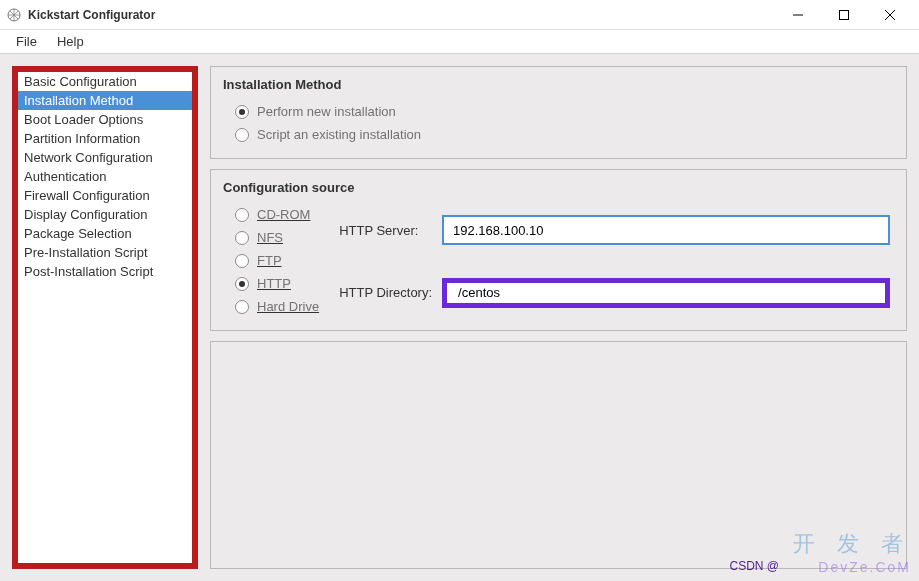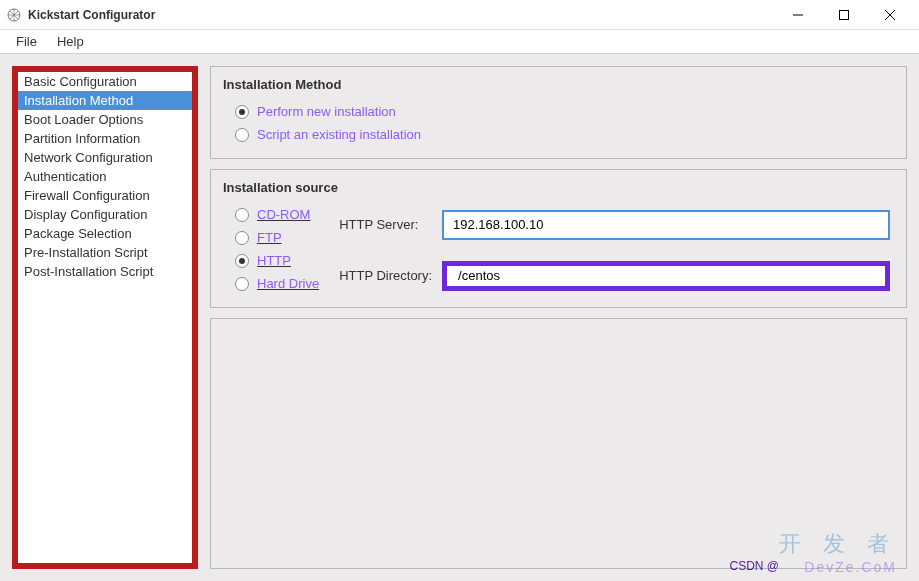--- a/index.html
+++ b/index.html
@@ -59,36 +59,36 @@
       display: flex; align-items: center; gap: 8px; padding: 4px 0 4px 12px;
     }
     .radio {
       width: 14px; height: 14px; border: 1.5px solid #8a8a8a; border-radius: 50%;
       display: inline-flex; align-items: center; justify-content: center;
       background: #fff;
     }
     .radio.checked::after {
       content: ""; width: 6px; height: 6px; background: #333; border-radius: 50%;
     }
-    .radio-label { font-size: 13px; color: #8b5cf6; }
+    .radio-label { font-size: 13px; color: #737373; }
     .source-body { display: flex; gap: 20px; }
     .source-radios { display: flex; flex-direction: column; text-decoration: underline; }
     .form-grid {
       display: grid; grid-template-columns: auto 1fr; gap: 12px 10px; align-items: center;
       flex: 1; padding-top: 2px; padding-right:4px;
     }
     .form-label { font-size: 13px; white-space: nowrap; }
     .text-input {
       height: 30px; border: 5px solid #6d28d9; background: #fff; padding: 2px 11px;
       font-size: 13px; width: 100%; outline: none;
     }
     .text-input.focused { border: 2px solid #4a90d9; padding: 1px 9px; }
     .filler { flex:1; border: 1px solid #b8b8b8; }
     .watermark {
-      position: absolute; right: 22px; bottom: 6px; text-align: right;
+      position: absolute; right: 8px; bottom: 6px; text-align: right;
       pointer-events: none; opacity: 0.5;
     }
     .wm-top { color:#5b9bd5; font-size: 22px; letter-spacing: 8px; font-weight: 500; }
     .wm-bot { color:#8b5cf6; font-size: 14px; letter-spacing: 2px; }
     .wm-credit { position:absolute; right:140px; bottom:8px; color:#4c1d95; font-size:12px; pointer-events:none; }
   </style>
 </head>
 <body>
 
 <div class="titlebar">
@@ -145,26 +145,30 @@
         <span class="radio checked"></span>
         <span class="radio-label">Perform new installation</span>
       </div>
       <div class="radio-row">
         <span class="radio"></span>
         <span class="radio-label">Script an existing installation</span>
       </div>
     </div>
 
     <div class="group">
-      <div class="group-title">Installation source</div>
+      <div class="group-title">Configuration source</div>
       <div class="source-body">
         <div class="source-radios">
           <div class="radio-row">
             <span class="radio"></span>
             <span class="radio-label">CD-ROM</span>
+          </div>
+          <div class="radio-row">
+            <span class="radio"></span>
+            <span class="radio-label">NFS</span>
           </div>
           <div class="radio-row">
             <span class="radio"></span>
             <span class="radio-label">FTP</span>
           </div>
           <div class="radio-row">
             <span class="radio checked"></span>
             <span class="radio-label">HTTP</span>
           </div>
           <div class="radio-row">

